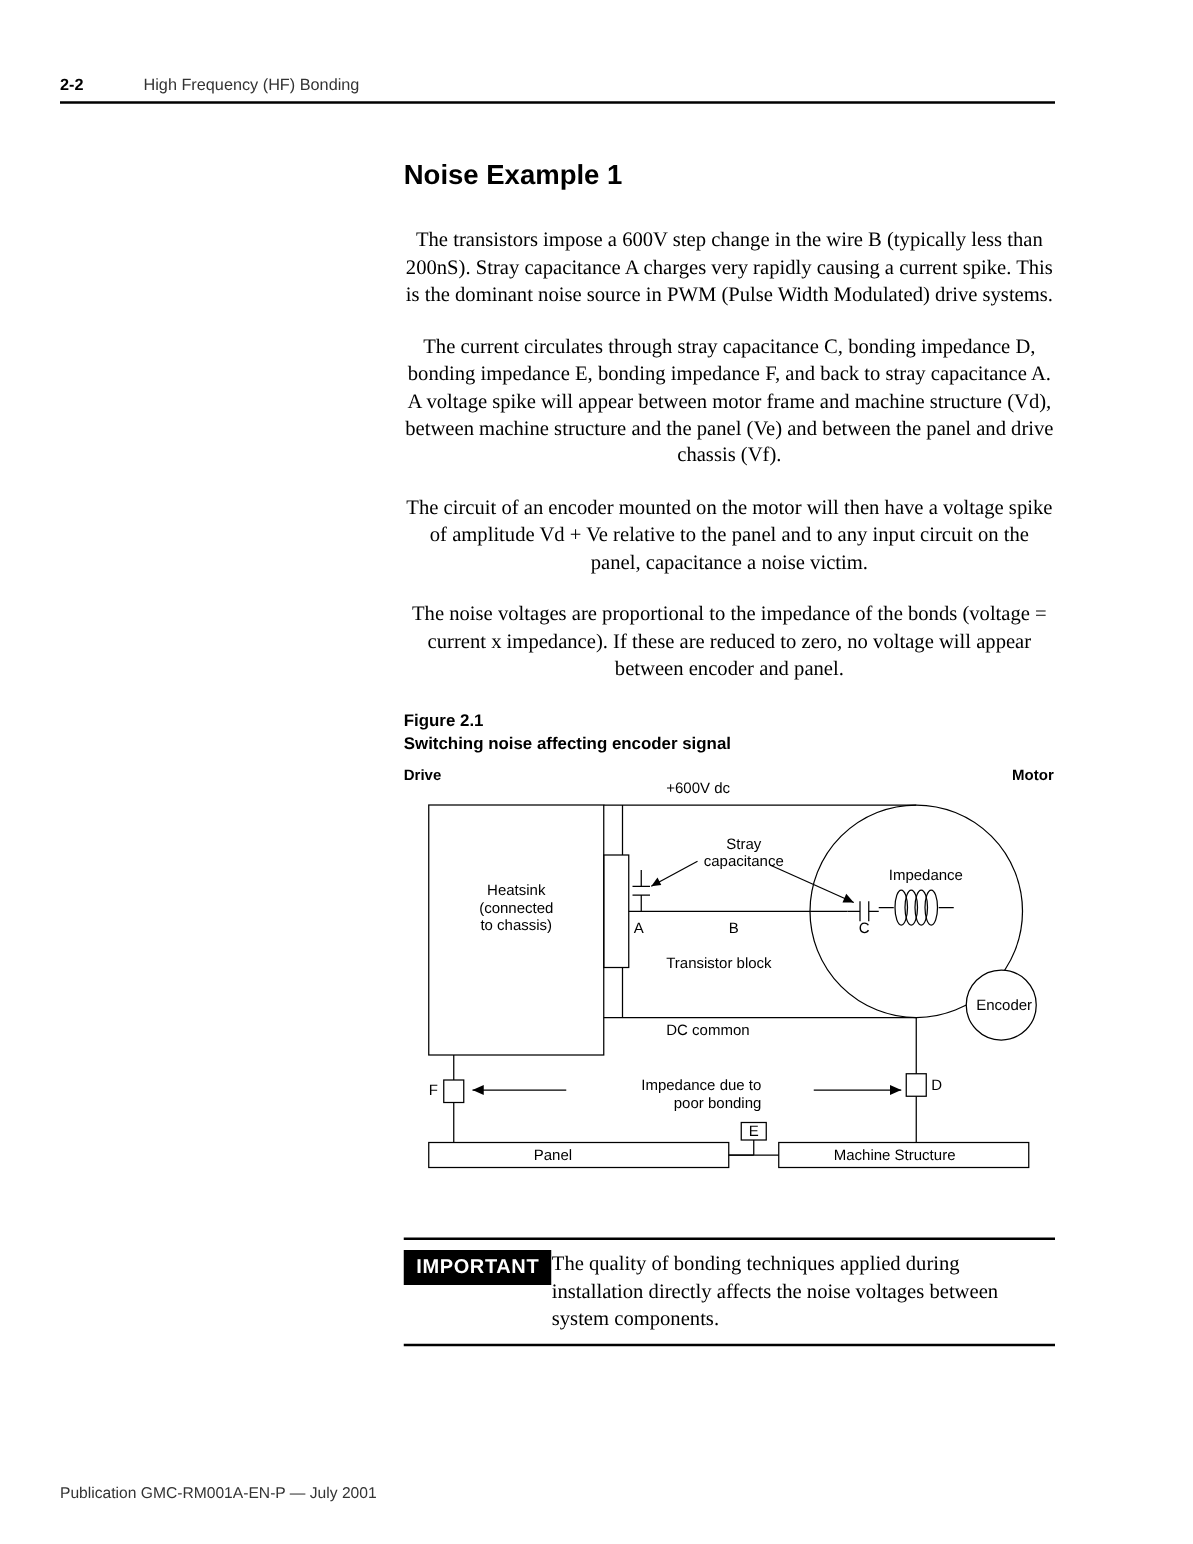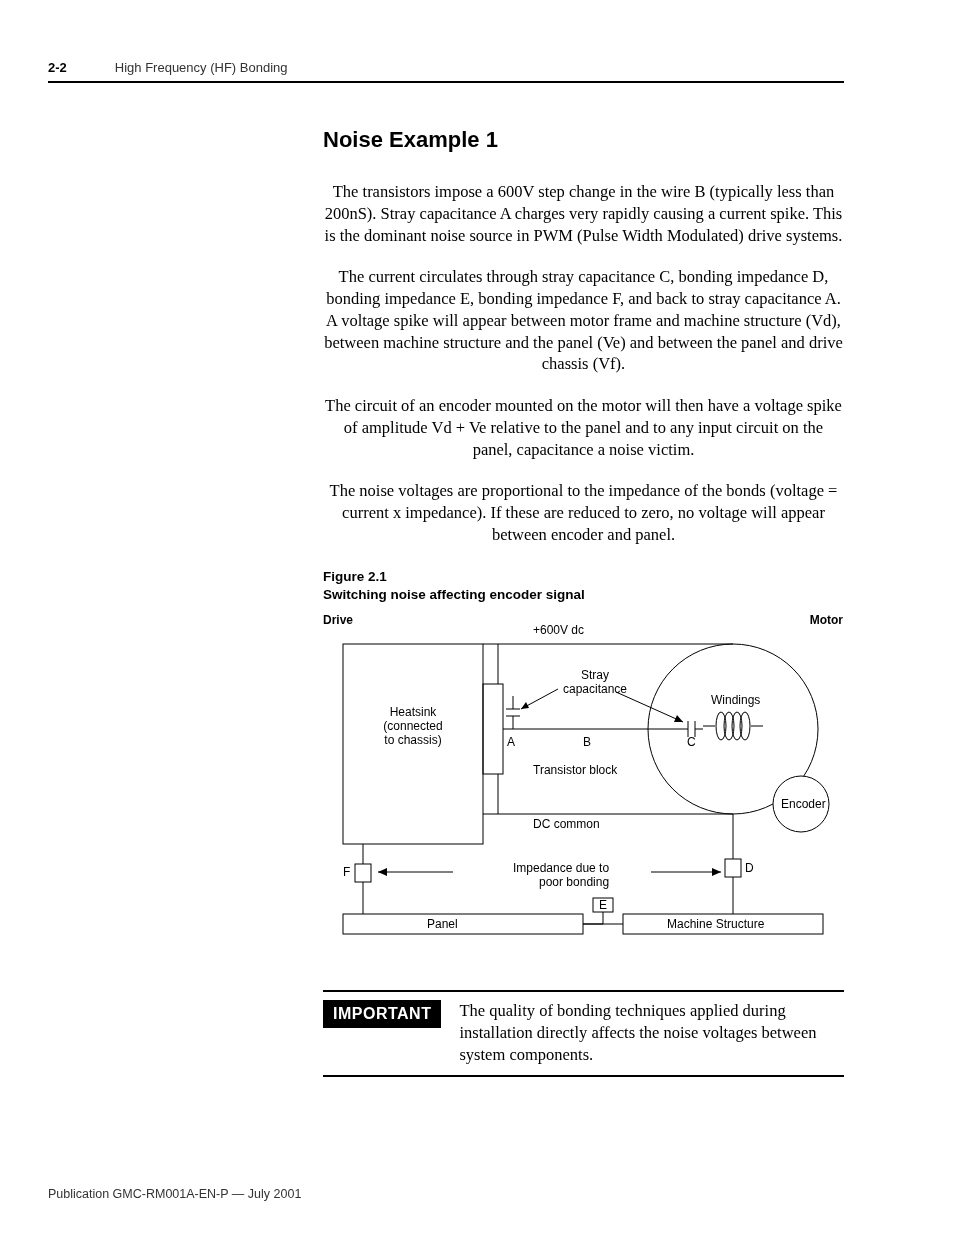--- a/index.html
+++ b/index.html
@@ -65,21 +65,20 @@
     font-size: 12px;
   }
   .figure-area svg { position: absolute; top: 0; left: 0; }
   .flabel { position: absolute; text-align: center; line-height: 1.15; }
   .flabel.bold { font-weight: bold; }
   .important-block {
     border-top: 2px solid #000;
     border-bottom: 2px solid #000;
     padding: 8px 0 10px 0;
     display: flex;
-    gap: 18px;
     align-items: flex-start;
   }
   .important-tag {
     background: #000;
     color: #fff;
     font-family: Arial, Helvetica, sans-serif;
     font-weight: bold;
     font-size: 16px;
     padding: 5px 10px;
     letter-spacing: 0.5px;
@@ -183,21 +182,21 @@
       <polygon points="55,258 64,254 64,262" fill="#000"></polygon>
       <line x1="328" y1="258" x2="398" y2="258" stroke="#000"></line>
       <polygon points="398,258 389,254 389,262" fill="#000"></polygon>
     </svg>
 
     <div class="flabel bold" style="left:0; top:10;">Drive</div>
     <div class="flabel bold" style="right:0; top:10;">Motor</div>
     <div class="flabel" style="left:210px; top:10px;">+600V dc</div>
     <div class="flabel" style="left:240px; top:55px; white-space:pre;">Stray
 capacitance</div>
-    <div class="flabel" style="left:388px; top:80px;">Windings</div>
+    <div class="flabel" style="left:388px; top:80px;">Impedance</div>
     <div class="flabel" style="left:50px; top:92px; white-space:pre; text-align:center; width:80px;">Heatsink
 (connected
 to chassis)</div>
     <div class="flabel" style="left:184px; top:122px;">A</div>
     <div class="flabel" style="left:260px; top:122px;">B</div>
     <div class="flabel" style="left:364px; top:122px;">C</div>
     <div class="flabel" style="left:210px; top:150px;">Transistor block</div>
     <div class="flabel" style="left:210px; top:204px;">DC common</div>
     <div class="flabel" style="left:190px; top:248px; white-space:pre; text-align:right;">Impedance due to
 poor bonding</div>

